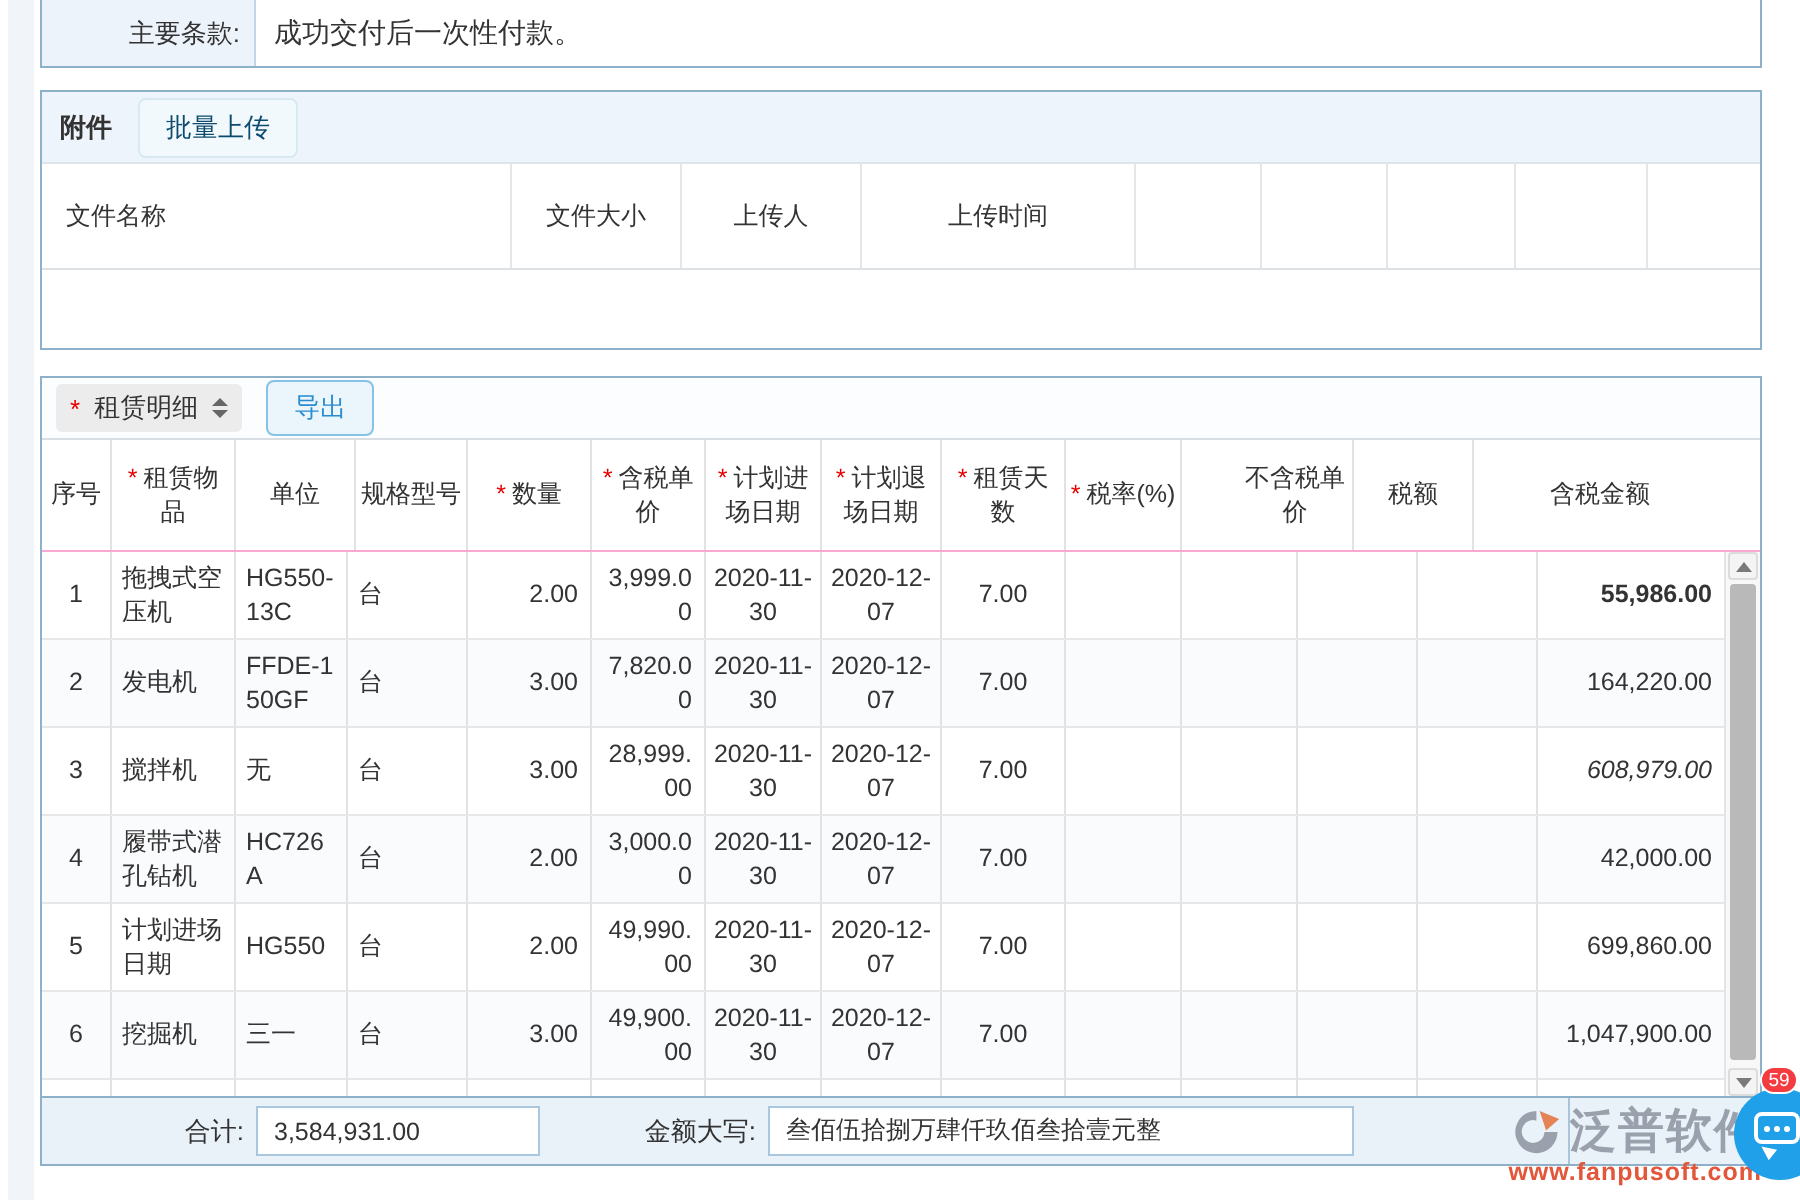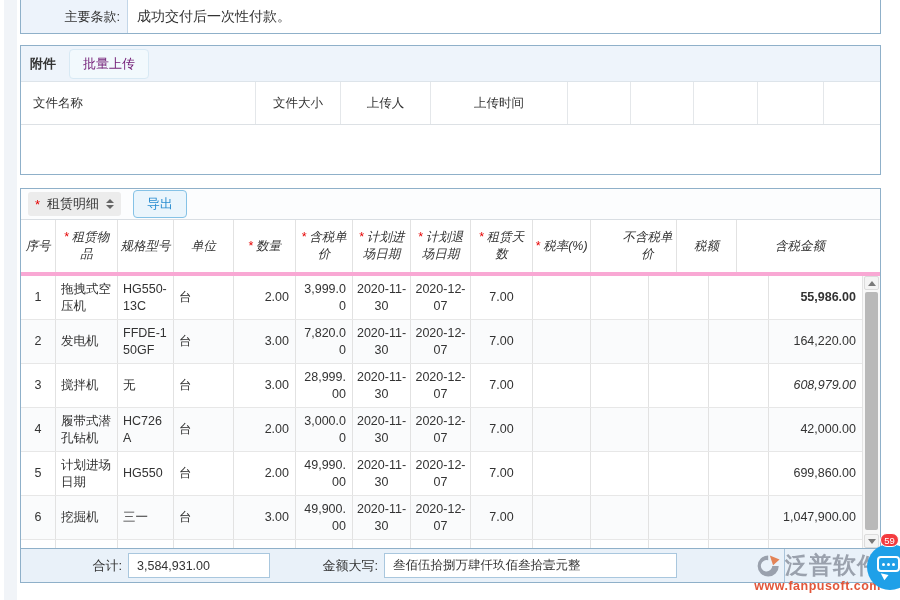--- a/index.html
+++ b/index.html
@@ -18,24 +18,24 @@
   .panel-terms { top:0; height:34px; border-top:none; display:flex; }
   .terms-label { width:107px; background:#edf3fb; border-right:1px solid #c3d6e8;
                  display:flex; align-items:center; justify-content:flex-end;
                  padding-right:7px; font-size:13px; }
   .terms-value { flex:1; display:flex; align-items:center; padding-left:9px; font-size:14px;text-align:right; }
 
   
   .panel-attach { top:45px; height:130px; display:flex; flex-direction:column; }
   .attach-titlebar { height:35px; background:#eef4fb; display:flex; align-items:center; padding-left:9px; }
   .attach-title { font-size:13px; font-weight:bold; }
-  .btn-batch { margin-left:13px; background:#f2f9fd; border:1px solid #d8e9f4; color:#701a75;
+  .btn-batch { margin-left:13px; background:#f2f9fd; border:1px solid #d8e9f4; color:#0c4a6e;
                font-size:13px; padding:5px 13px; border-radius:4px; cursor:pointer;
                font-family:inherit; }
-  .attach-header { height:44px; background:#fff; border-top:1px solid #dde4ea; border-bottom:1px solid #dde1e5;
+  .attach-header { height:54px; background:#fff; border-top:1px solid #dde4ea; border-bottom:1px solid #dde1e5;
                    display:flex; }
   .acell { border-right:1px solid #e4e7ea; display:flex; align-items:center; justify-content:center;
            font-size:12.5px; }
   .acell.first { justify-content:flex-start; padding-left:12px; }
   .acell:last-child { border-right:none; }
   .attach-body { flex:1; background:#fff; }
 
   
   .panel-rental { top:188px; height:395px; display:flex; flex-direction:column; }
   .rental-titlebar { height:30px; display:flex; align-items:center; padding-left:7px; background:#fcfdfe; }
@@ -44,21 +44,21 @@
   .sort-icon { display:inline-flex; flex-direction:column; gap:2px; margin-left:3px; }
   .sort-icon .tri-up { width:0; height:0; border-left:4px solid transparent; border-right:4px solid transparent;
                        border-bottom:4px solid #666; }
   .sort-icon .tri-down { width:0; height:0; border-left:4px solid transparent; border-right:4px solid transparent;
                          border-top:4px solid #666; }
   .btn-export { margin-left:12px; background:#eaf5fc; border:1px solid #85c2e6; color:#2a8dd0;
                 font-size:13px; padding:4px 13px; border-radius:4px; cursor:pointer;
                 font-family:inherit; }
   .req { color:#e60000; margin-right:3px; }
 
-  .rtable-header { height:57px; display:flex; border-top:1px solid #d9dee3; border-bottom:4px solid #f9a8d4;font-style:italic; }
+  .rtable-header { height:57px; display:flex; border-top:1px solid #d9dee3; border-bottom:1px solid #f9a8d4; }
   .hcell { display:flex; align-items:center; justify-content:center; border-right:1px solid #e2e2e2;
            font-size:12.5px; padding:2px; }
   .hcell:last-child { border-right:none; padding-right:19px; }
   .hl { text-align:center; word-break:break-all; line-height:1.35; }
 
   .rtable-body { }
   .rrow { height:44px; display:flex; border-bottom:1px solid #e7e7e7; background:#fff; }
   .rrow:nth-child(even) { background:#fafbfc; }
   .cell { display:flex; align-items:center; border-right:1px solid #e2e2e2;
           font-size:12.5px; line-height:1.35; word-break:break-all; padding:2px 3px; }
@@ -160,25 +160,25 @@
       </span>
       <button class="btn-export">导出</button>
     </div>
     <div class="rtable-header" id="rental-header">
         <div class="hcell" style="width: 35px; flex: 0 0 35px;">
           <span class="hl">序号</span>
         </div>
         <div class="hcell" style="width: 62px; flex: 0 0 62px;">
           <span class="hl"><span class="req">*</span>租赁物品</span>
         </div>
+        <div class="hcell" style="width: 60px; flex: 0 0 60px;">
+          <span class="hl">单位</span>
+        </div>
         <div class="hcell" style="width: 56px; flex: 0 0 56px;">
           <span class="hl">规格型号</span>
-        </div>
-        <div class="hcell" style="width: 60px; flex: 0 0 60px;">
-          <span class="hl">单位</span>
         </div>
         <div class="hcell" style="width: 62px; flex: 0 0 62px;">
           <span class="hl"><span class="req">*</span>数量</span>
         </div>
         <div class="hcell" style="width: 57px; flex: 0 0 57px;">
           <span class="hl"><span class="req">*</span>含税单价</span>
         </div>
         <div class="hcell" style="width: 58px; flex: 0 0 58px;">
           <span class="hl"><span class="req">*</span>计划进场日期</span>
         </div>

